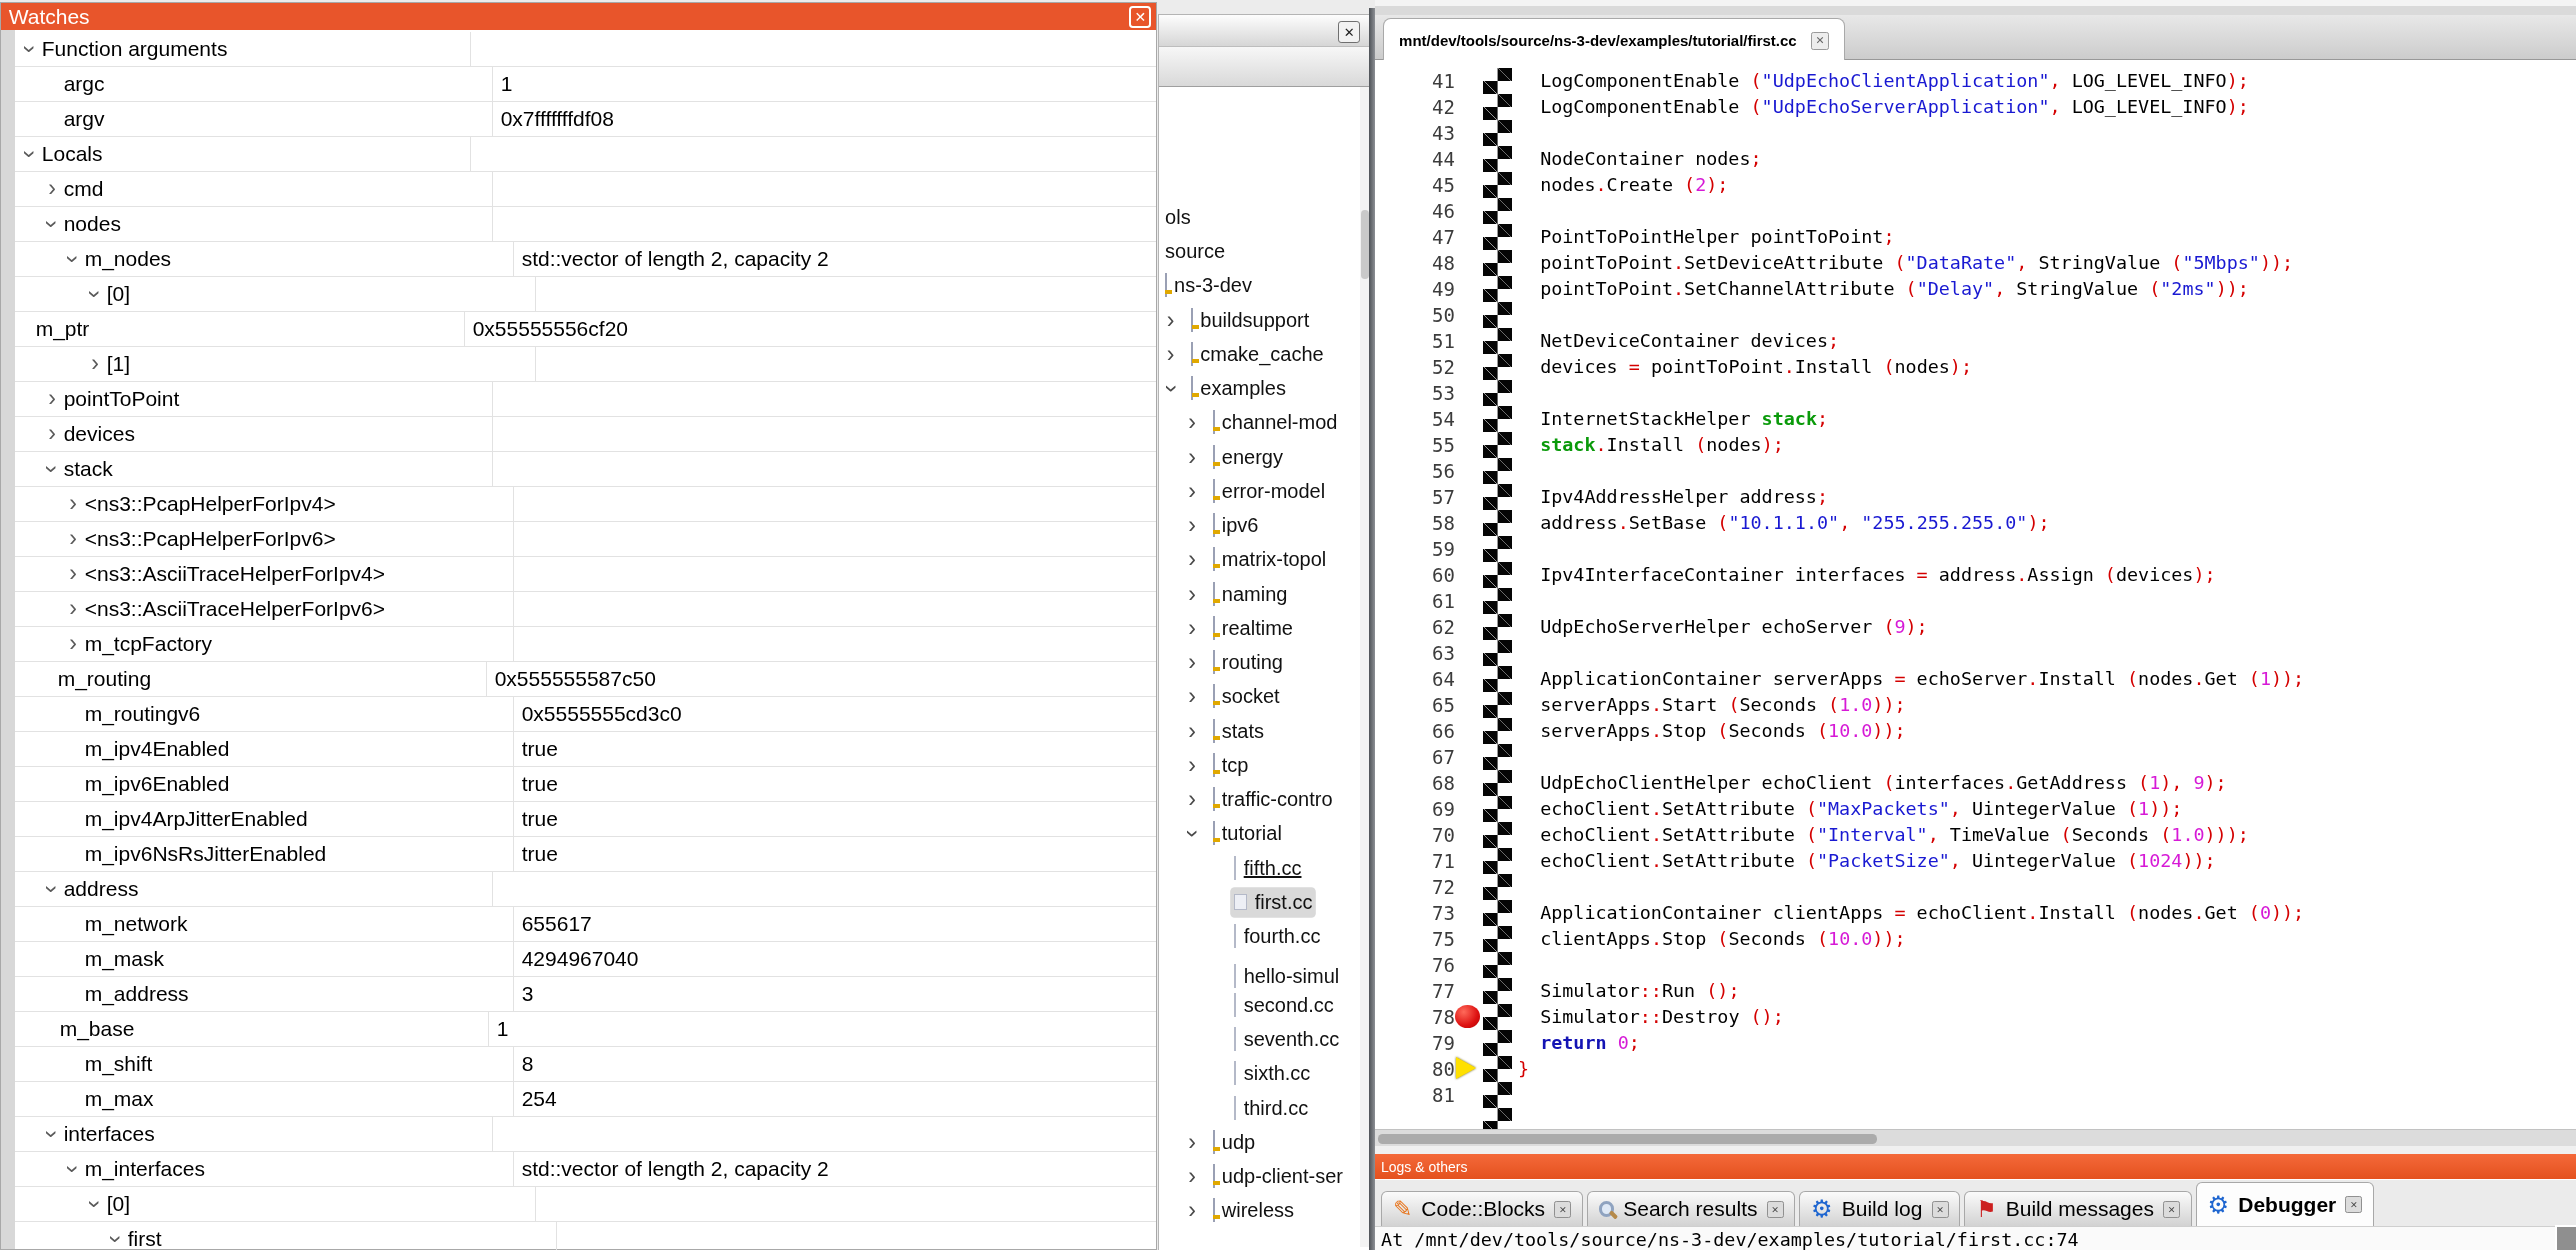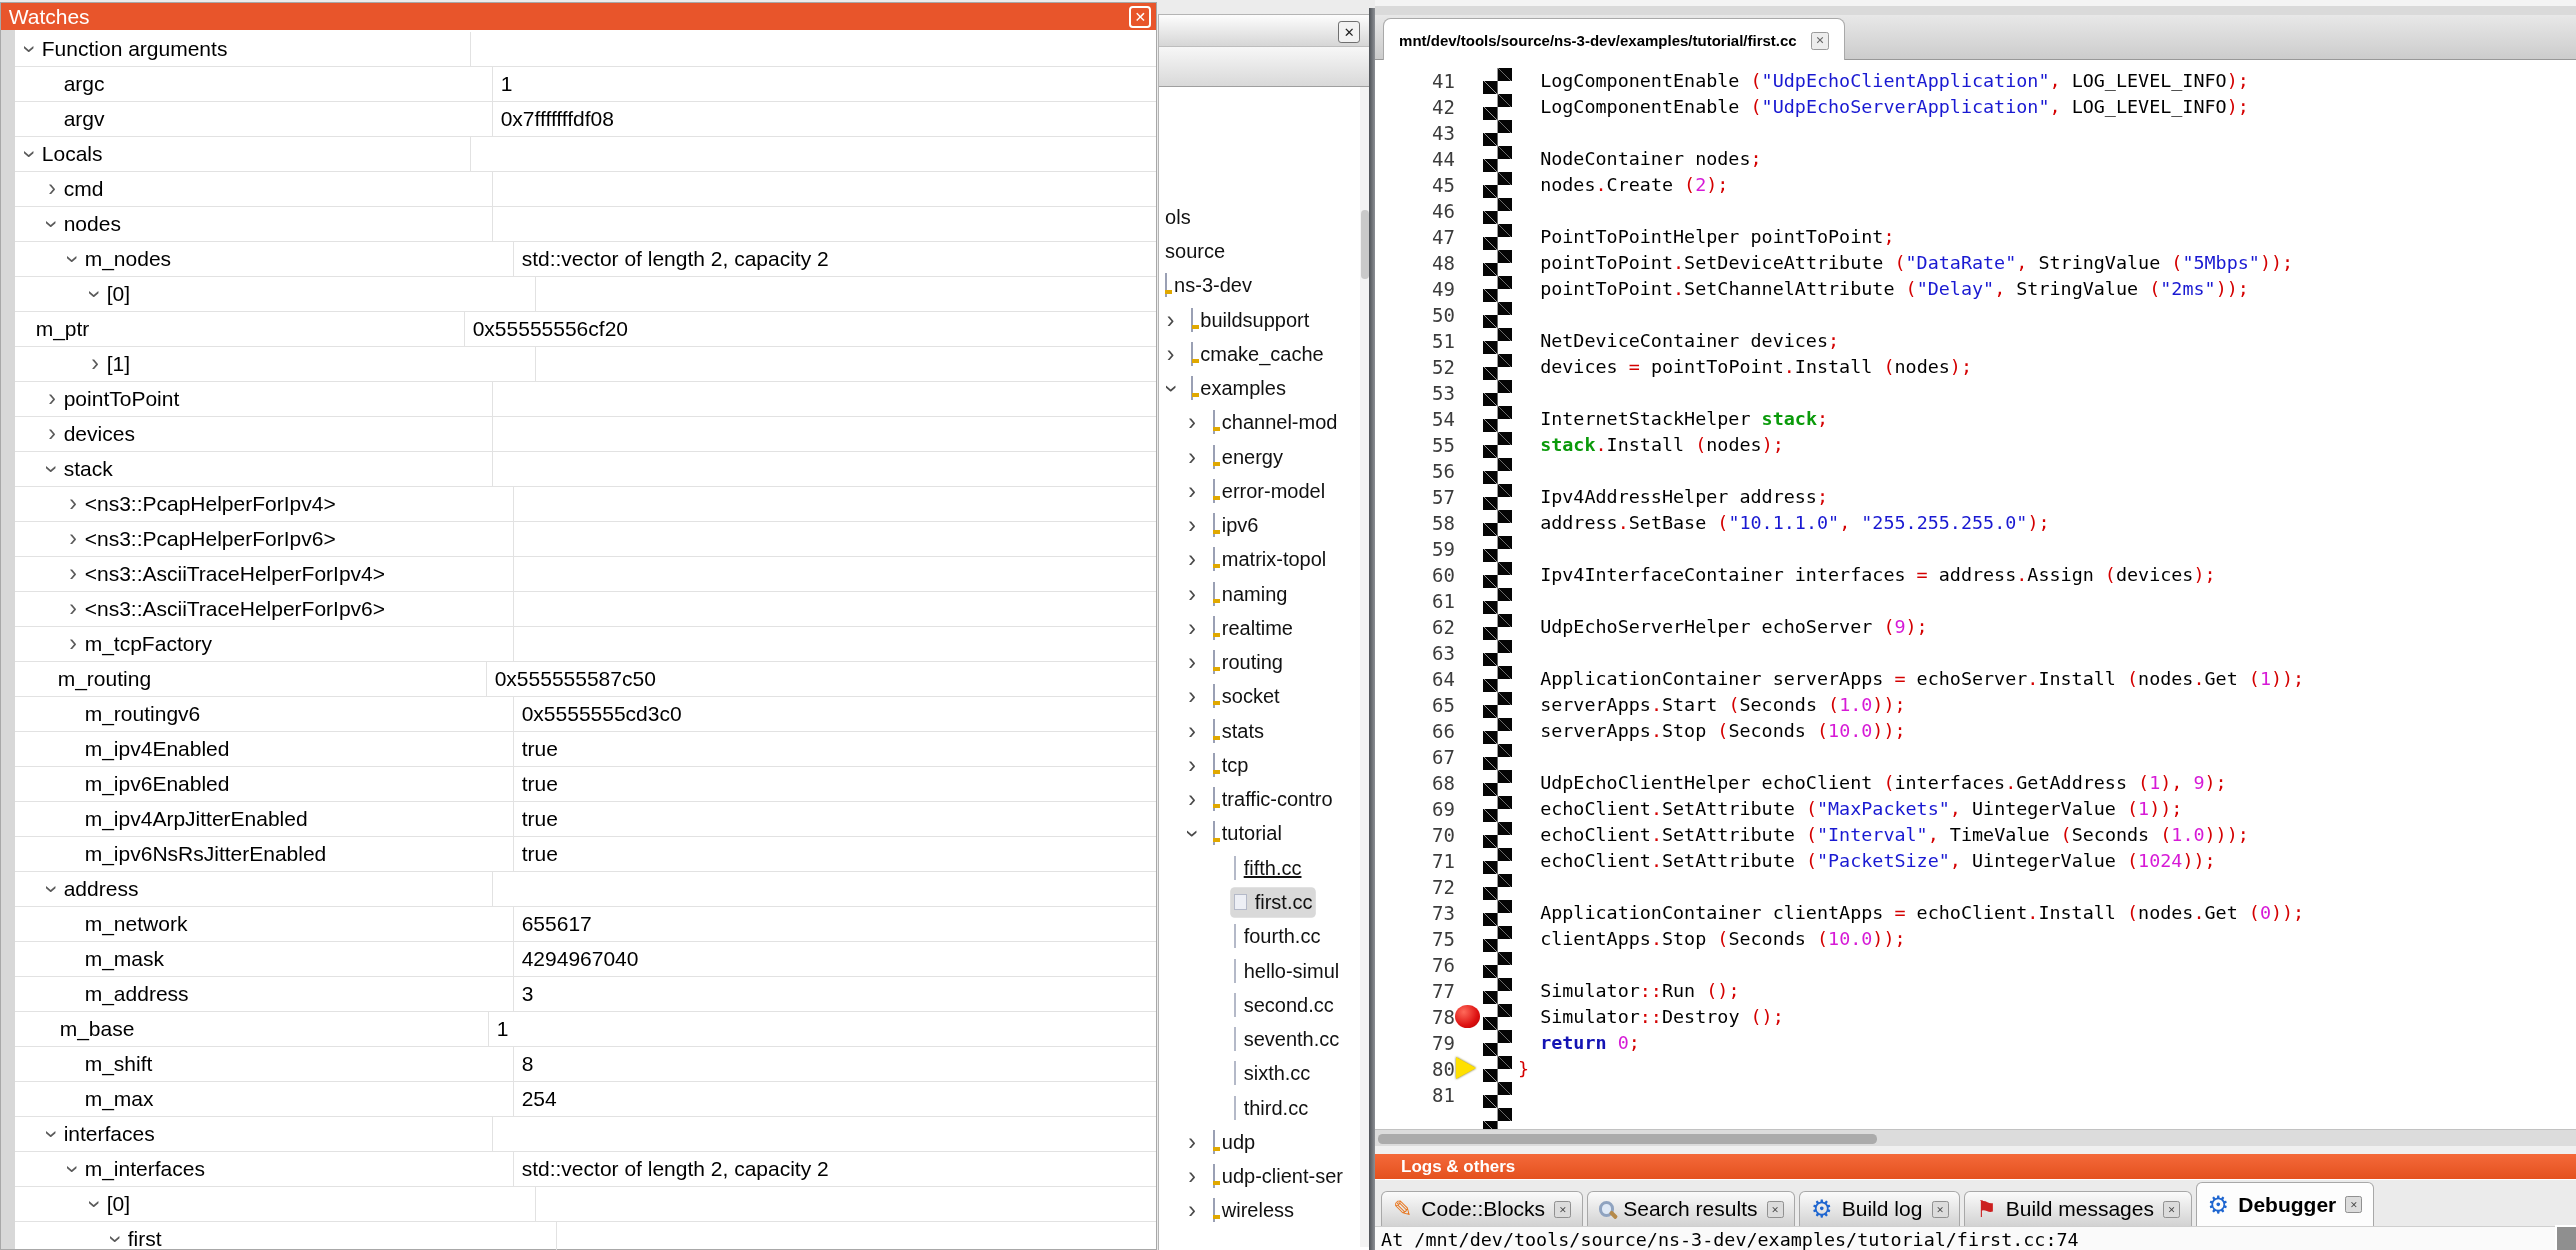--- a/index.html
+++ b/index.html
@@ -51,21 +51,21 @@
   .tk-p{color:#000000;} .tk-r{color:#d40000;} .tk-s{color:#1919d2;} .tk-n{color:#d619d6;} .tk-k{color:#1414b4;font-weight:bold;} .tk-g{color:#0a9a0a;font-weight:bold;}
   #bp-marker{position:absolute;left:80px;width:24.6px;height:23px;border-radius:50%;background:radial-gradient(circle at 35% 30%,#ff6a5a,#dd1111 60%,#b00000);}
   #cur-marker{position:absolute;left:81px;width:0;height:0;border-left:20px solid #ffe000;border-top:11.5px solid transparent;border-bottom:11.5px solid transparent;
     filter:drop-shadow(0 0 0.8px #6b5e00);}
   #ed-hscroll{position:absolute;left:0;top:1129px;width:100%;height:17px;background:#dcdcdc;border-top:0.8px solid #c2c2c2;}
   #ed-hthumb{position:absolute;left:3.1px;top:3.8px;width:499px;height:10px;background:#ababab;border-radius:4.6px;}
   #ed-gapstrip{position:absolute;left:0;top:1146px;width:100%;height:8.4px;background:#f0f0f0;}
 
   
   #logs-bar{position:absolute;left:0;top:1154px;width:100%;height:25px;background:linear-gradient(180deg,#f4693a,#e4511e);display:flex;align-items:center;}
-  #logs-title{color:#ffffff;font-size:17px;padding-left:26px;font-weight:bold;}
+  #logs-title{color:#ffffff;font-size:14px;padding-left:6px;}
   #logs-tabs{position:absolute;left:0;top:1180px;width:100%;height:46px;background:#ebebeb;display:flex;align-items:flex-end;padding-left:6.1px;box-sizing:border-box;}
   .log-tab{display:inline-flex;align-items:center;gap:9.2px;height:35px;margin-right:3.8px;padding:0 10.8px;background:linear-gradient(180deg,#fbfbfb,#d2d2d2);
     border:1.5px solid #a8a8a8;border-bottom:none;border-radius:6.1px 6.1px 0 0;font-size:21px;color:#000;box-sizing:border-box;}
   .log-tab.active{height:44px;background:#fdfdfd;font-weight:bold;}
   .ltab-close{width:17px;height:17px;border:1.5px solid #909090;background:#dcdcdc;border-radius:2.3px;display:flex;align-items:center;justify-content:center;
     font-size:9.2px;color:#444;font-weight:bold;flex:none;box-sizing:border-box;}
   .li-pencil{font-size:23px;color:#e8761e;line-height:1;}
   .li-gear{font-size:24px;color:#1f66d0;line-height:1;}
   .li-flag{font-size:23px;color:#cc1f1f;line-height:1;}
   .li-search{width:15.4px;height:15.4px;border:3.1px solid #8fa3c0;border-radius:50%;background:#dfe9f6;position:relative;flex:none;box-sizing:border-box;}
@@ -195,21 +195,21 @@
         </div>
         <div class="tree-item lvl3" style="top: 798px;">
           <span class="sel-bg">
             <span class="icon-file"></span>
             <span>first.cc</span>
           </span>
         </div>
         <div class="tree-item lvl3" style="top: 832px;">
           <span><span class="icon-file"></span><span>fourth.cc</span></span>
         </div>
-        <div class="tree-item lvl3" style="top: 867px;">
+        <div class="tree-item lvl3" style="top: 867px; align-items: flex-end;">
           <span><span class="icon-file"></span><span>hello-simul</span></span>
         </div>
         <div class="tree-item lvl3" style="top: 901px;">
           <span><span class="icon-file"></span><span>second.cc</span></span>
         </div>
         <div class="tree-item lvl3" style="top: 935px;">
           <span><span class="icon-file"></span><span>seventh.cc</span></span>
         </div>
         <div class="tree-item lvl3" style="top: 969px;">
           <span><span class="icon-file"></span><span>sixth.cc</span></span>

